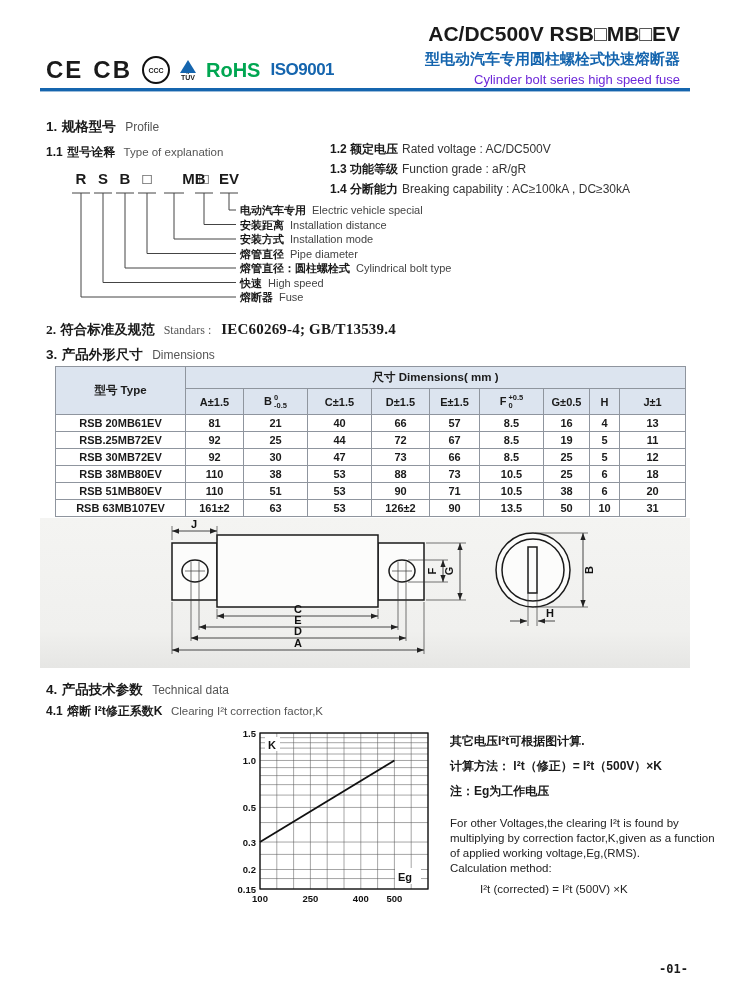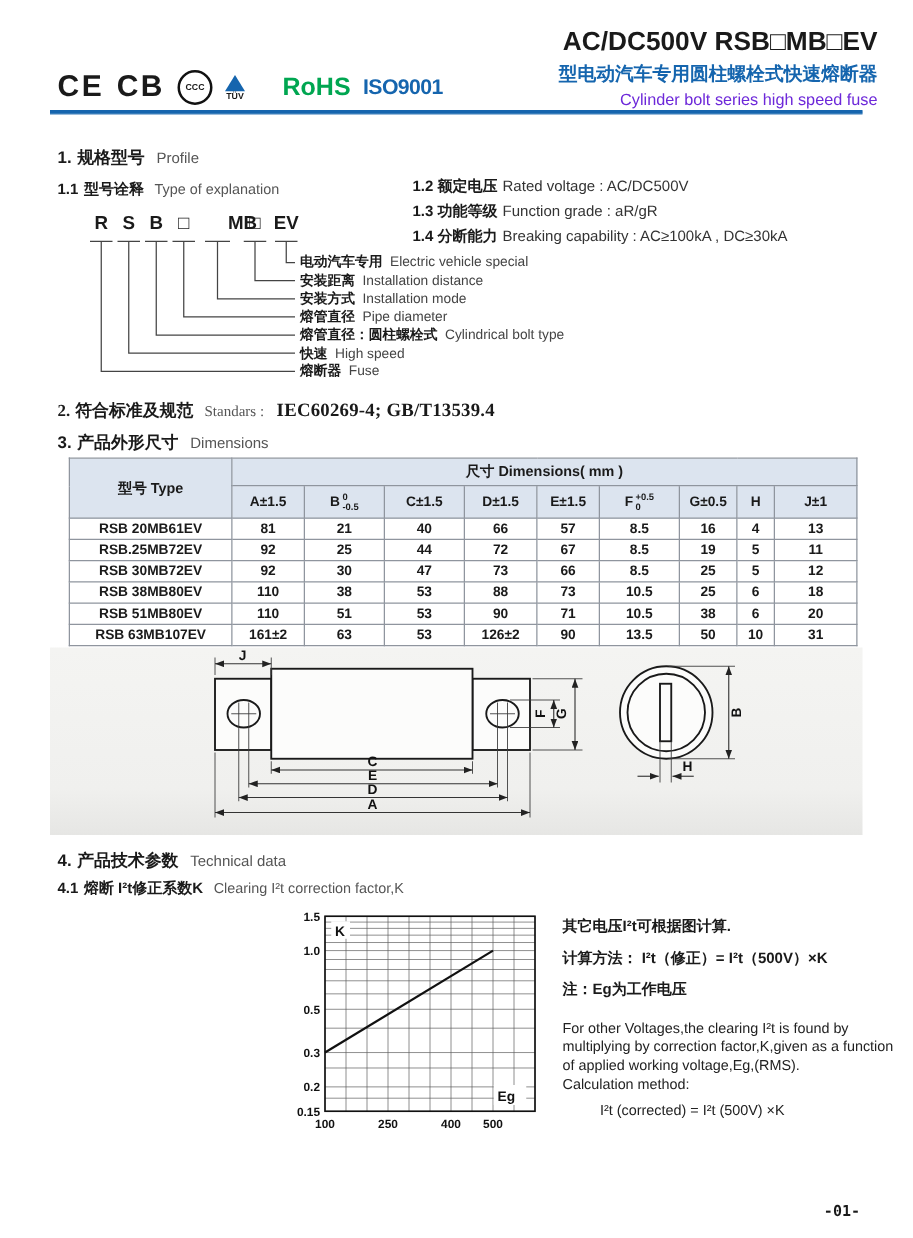--- a/index.html
+++ b/index.html
@@ -7,21 +7,21 @@
   #page{position:relative;width:730px;height:990px;background:#fff;overflow:hidden;}
   .abs{position:absolute;}
   .nowrap{white-space:nowrap;}
   
   .logo-row{display:flex;align-items:center;gap:10px;}
   .logo-ce,.logo-cb{font-size:24px;font-weight:bold;letter-spacing:2px;}
   .logo-ccc{width:24px;height:24px;border:2px solid #111;border-radius:50%;display:flex;align-items:center;justify-content:center;font-size:7px;font-weight:bold;}
   .logo-tuv{display:flex;flex-direction:column;align-items:center;line-height:1;}
   .logo-tuv .tri{width:0;height:0;border-left:8px solid transparent;border-right:8px solid transparent;border-bottom:13px solid #1565ae;}
   .logo-tuv .tuv-txt{font-size:7px;font-weight:bold;margin-top:1px;}
-  .logo-rohs{font-size:20px;font-weight:bold;color:#00a651;margin-left:20px;}
+  .logo-rohs{font-size:20px;font-weight:bold;color:#00a651;}
   .logo-iso{font-size:17px;font-weight:bold;color:#1565ae;letter-spacing:-0.5px;}
   .title-block{text-align:right;}
   .doc-title{font-size:21px;font-weight:bold;line-height:1.1;}
   .doc-sub-cn{font-size:15px;font-weight:bold;color:#1565ae;margin-top:5px;}
   .doc-sub-en{font-size:13px;color:#6d28d9;margin-top:3px;}
   .blue-rule{height:3px;background:#1565ae;box-shadow:0 1px 0 #9bbcdb;}
   
   .sec-no{font-size:13.5px;font-weight:bold;}
   .sec-cn{font-size:13.5px;font-weight:bold;}
   .sec-en{font-size:12px;color:#555;margin-left:5px;}
@@ -74,21 +74,21 @@
     <span class="logo-cb">CB</span>
     <span class="logo-ccc">CCC</span>
     <span class="logo-tuv">
       <span class="tri"></span>
       <span class="tuv-txt">TÜV</span>
     </span>
     <span class="logo-rohs">RoHS</span>
     <span class="logo-iso">ISO9001</span>
   </div>
 
-  <div class="abs title-block" style="right:28px;top:22px;">
+  <div class="abs title-block" style="right:50px;top:22px;">
     <div class="doc-title">AC/DC500V RSB□MB□EV</div>
     <div class="doc-sub-cn">型电动汽车专用圆柱螺栓式快速熔断器</div>
     <div class="doc-sub-en">Cylinder bolt series high speed fuse</div>
   </div>
 
   <div class="abs blue-rule" style="left:40px;right:40px;top:88px;"></div>
 
   <div class="abs nowrap" style="left:46px;top:117px;">
     <span class="sec-no">1.</span>
     <span class="sec-cn">规格型号</span>

